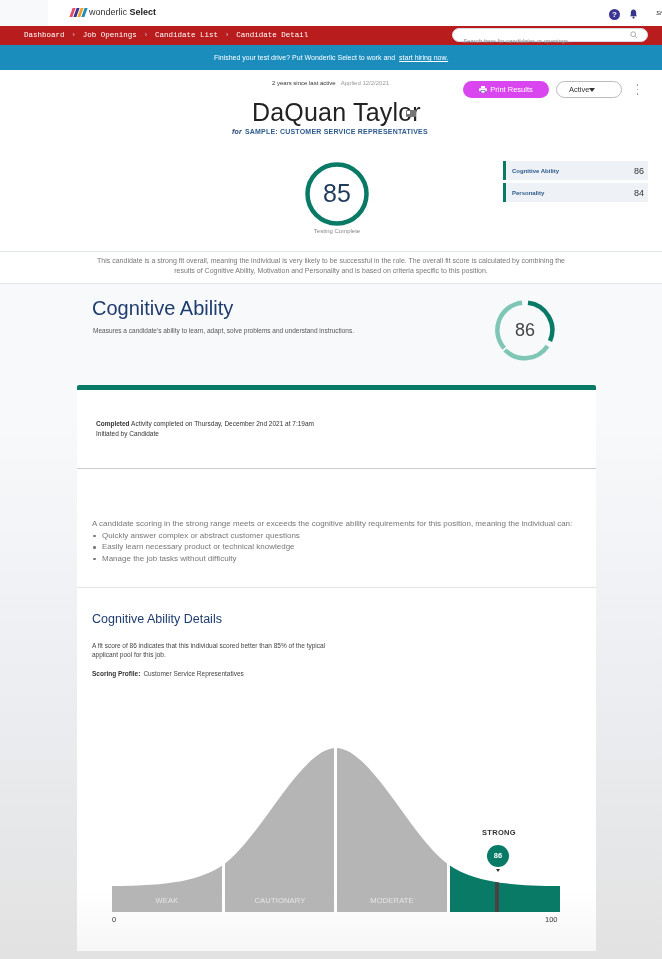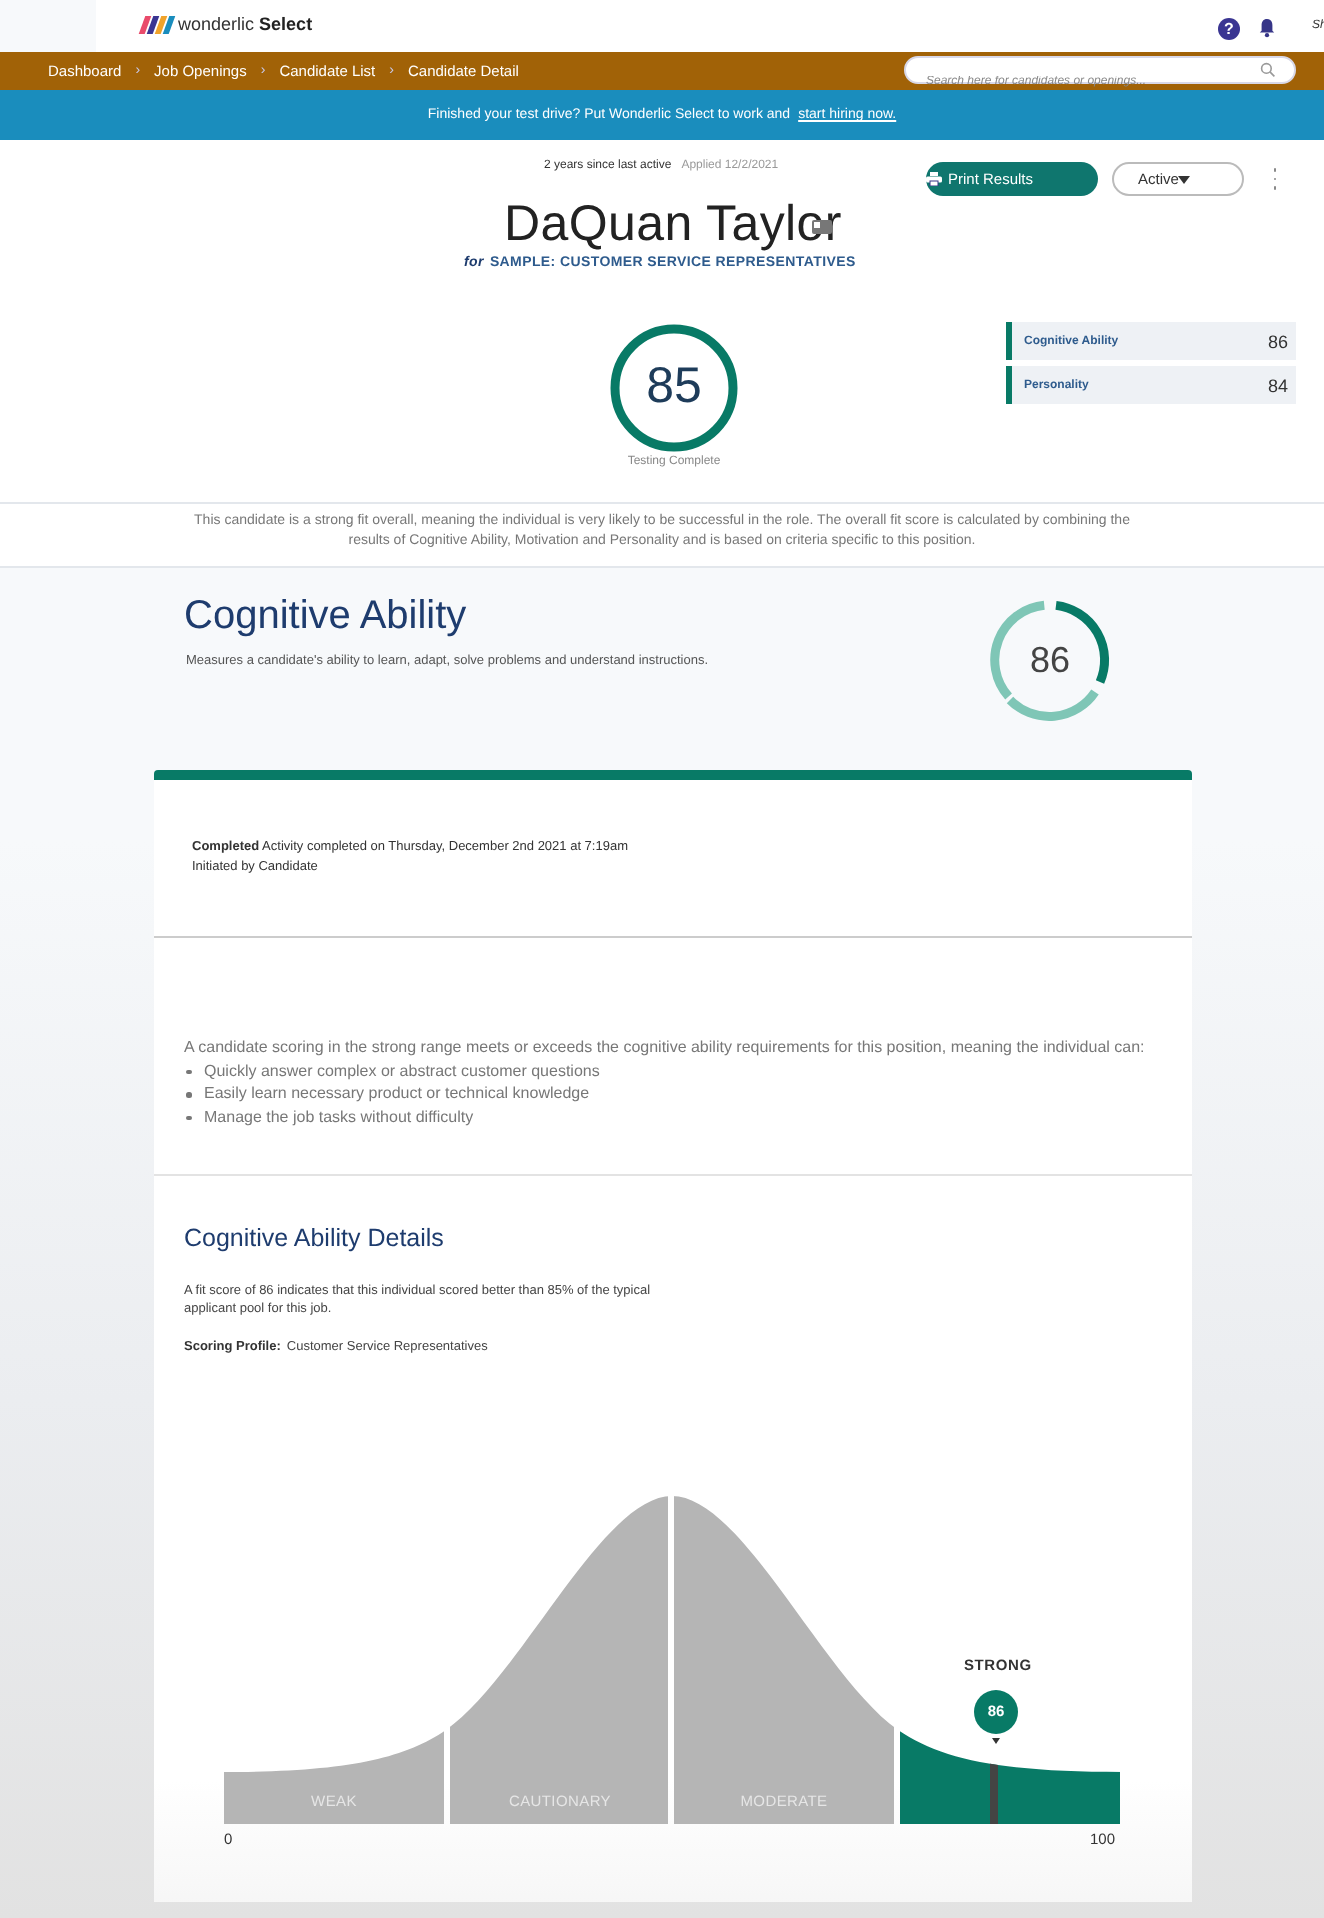--- a/index.html
+++ b/index.html
@@ -16,21 +16,21 @@
   .logo { position: absolute; left: 23px; top: 7px; display: flex; align-items: center; gap: 3px; font-size: 9px; color: #333; }
   .logo-mark { width: 15px; height: 9px; position: relative; }
   .logo-mark i { position: absolute; top: 0; width: 3px; height: 9px; transform: skewX(-20deg); }
   .logo-text b { font-weight: bold; color: #222; }
   .help-btn { position: absolute; left: 561px; top: 9px; width: 11px; height: 11px; border-radius: 50%; background: #3a3592; color: #fff; font-size: 8px; font-weight: bold; text-align: center; line-height: 11px; }
   .bell { position: absolute; left: 581px; top: 9px; width: 9px; height: 10px; }
   .user { position: absolute; left: 608px; top: 10px; font-size: 6px; font-style: italic; color: #333; display: flex; align-items: center; gap: 5px; }
   .caret { width: 0; height: 0; border-left: 3.5px solid transparent; border-right: 3.5px solid transparent; border-top: 4px solid #333; }
 
   
-  .navbar { position: absolute; left: 0; top: 26px; width: 662px; height: 19px; background: #a16207; }
+  .navbar { position: absolute; left: 0; top: 26px; width: 662px; height: 19px; background: #b91c1c; font-family: Liberation Mono, monospace; }
   .crumbs { position: absolute; left: 24px; top: 5px; display: flex; align-items: center; font-size: 7.5px; color: #fff; }
   .crumbs .sep { margin: 0 7px; font-size: 7px; color: #c8c8e8; }
   .search { position: absolute; left: 452px; top: 28px; width: 196px; height: 14px; border-radius: 8px; background: #fff; border: 1px solid #d8d8e8; }
   .search input { border: none; outline: none; background: transparent; width: 170px; height: 12px; margin-left: 10px; font-size: 6px; font-style: italic; color: #555; font-family: "Liberation Sans", sans-serif; }
   .search input::placeholder { color: #888; font-style: italic; }
   .search-icon { position: absolute; right: 9px; top: 2px; width: 8px; height: 8px; }
 
   
   .banner { position: absolute; left: 0; top: 45px; width: 662px; height: 25px; background: #1a8dbd; color: #fff; font-size: 7px; text-align: center; line-height: 25px; }
   .banner a { color: #fff; text-decoration: underline; margin-left: 4px; }
@@ -38,21 +38,21 @@
   
   .header { position: absolute; left: 0; top: 70px; width: 662px; height: 181px; background: #fff; }
   .meta { position: absolute; left: 272px; top: 10px; font-size: 6px; color: #333; }
   .meta .applied { color: #999; margin-left: 5px; }
   .name { position: absolute; left: 252px; top: 28px; font-size: 25px; font-weight: normal; color: #222; letter-spacing: 0.2px; }
   .id-card { position: absolute; left: 406px; top: 40px; width: 10px; height: 7px; background: #777; border-radius: 1px; }
   .id-card:after { content: ""; position: absolute; left: 1px; top: 1px; width: 3px; height: 3px; background: #fff; }
   .for { position: absolute; left: 232px; top: 58px; font-size: 7px; font-weight: bold; color: #2e5b8d; letter-spacing: 0.2px; }
   .for em { font-style: italic; color: #1e3c6e; margin-right: 3px; }
 
-  .print-btn { position: absolute; left: 463px; top: 11px; width: 86px; height: 17px; border-radius: 9px; background: #0f766e; color: #fff; font-size: 7.5px; display: flex; align-items: center; gap: 3px; border: none; }
+  .print-btn { position: absolute; left: 463px; top: 11px; width: 86px; height: 17px; border-radius: 9px; background: #d946ef; color: #fff; font-size: 7.5px; display: flex; align-items: center; justify-content: center; gap: 3px; border: none; }
   .status-select { position: absolute; left: 556px; top: 11px; width: 66px; height: 17px; border-radius: 9px; border: 1px solid #bbb; background: #fff; font-size: 7.5px; color: #333; display: flex; align-items: center; padding-left: 12px; }
   .kebab { position: absolute; left: 636px; top: 14px; width: 3px; height: 11px; display: flex; flex-direction: column; justify-content: space-between; align-items: center; }
   .kebab i { width: 1.6px; height: 1.6px; border-radius: 50%; background: #888; display: block; }
 
   .overall { position: absolute; left: 304px; top: 91px; width: 66px; height: 66px; }
   .overall-num { position: absolute; left: 0; top: 0; width: 66px; height: 66px; text-align: center; line-height: 64px; font-size: 25px; color: #1e3c5a; }
   .overall-label { position: absolute; left: 300px; top: 158px; width: 74px; text-align: center; font-size: 6px; color: #888; }
 
   .score-list { position: absolute; left: 503px; top: 91px; width: 145px; }
   .score-row { height: 19px; margin-bottom: 3px; background: #eef1f5; border-left: 3px solid #087a66; display: flex; align-items: center; justify-content: space-between; padding-left: 6px; padding-right: 4px; }

